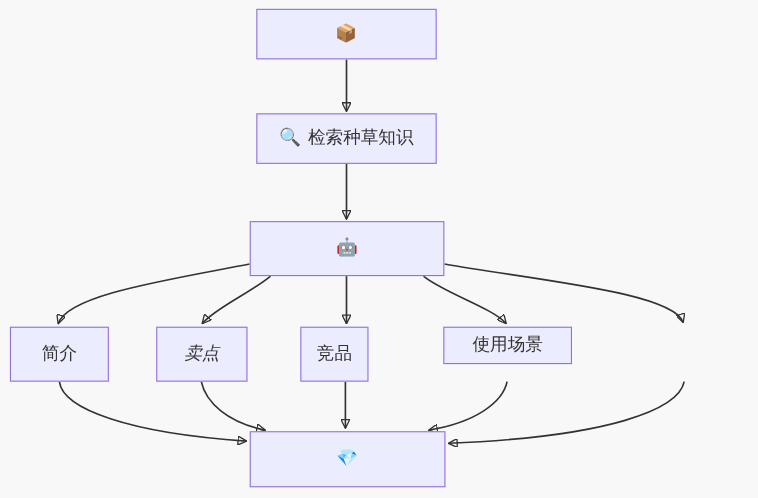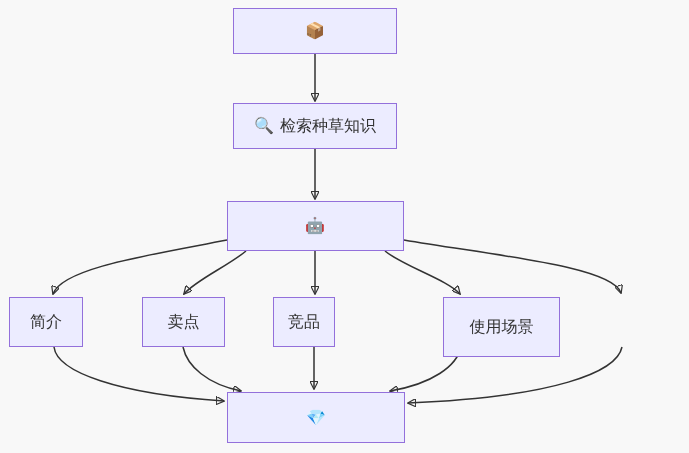--- a/index.html
+++ b/index.html
@@ -74,33 +74,33 @@
 
   <div class="node" style="left:233px; top:103px; width:164px; height:46px;">
     <span class="emoji">🔍</span>
     <span class="label">检索种草知识</span>
   </div>
 
   <div class="node" style="left:227px; top:201px; width:177px; height:50px;">
     <span class="emoji">🤖</span>
   </div>
 
-  <div class="node" style="left:9px; top:297px; width:74px; height:50px;">
+  <div class="node" style="left:9px; top:297px; width:90px; height:50px;">
     <span class="label">简介</span>
   </div>
 
-  <div class="node" style="left:142px; top:297px; width:83px; height:50px;">
+  <div class="node" style="left:142px; top:297px; width:83px; height:50px;font-style:italic;">
     <span class="label">卖点</span>
   </div>
 
   <div class="node" style="left:273px; top:297px; width:62px; height:50px;">
     <span class="label">竞品</span>
   </div>
 
-  <div class="node" style="left:403px; top:297px; width:117px; height:60px;margin-left:40px;">
+  <div class="node" style="left:403px; top:297px; width:117px; height:34px;">
     <span class="label">使用场景</span>
   </div>
 
 
   <div class="node" style="left:227px; top:392px; width:178px; height:51px;">
     <span class="emoji">💎</span>
   </div>
 
 </div>
 

